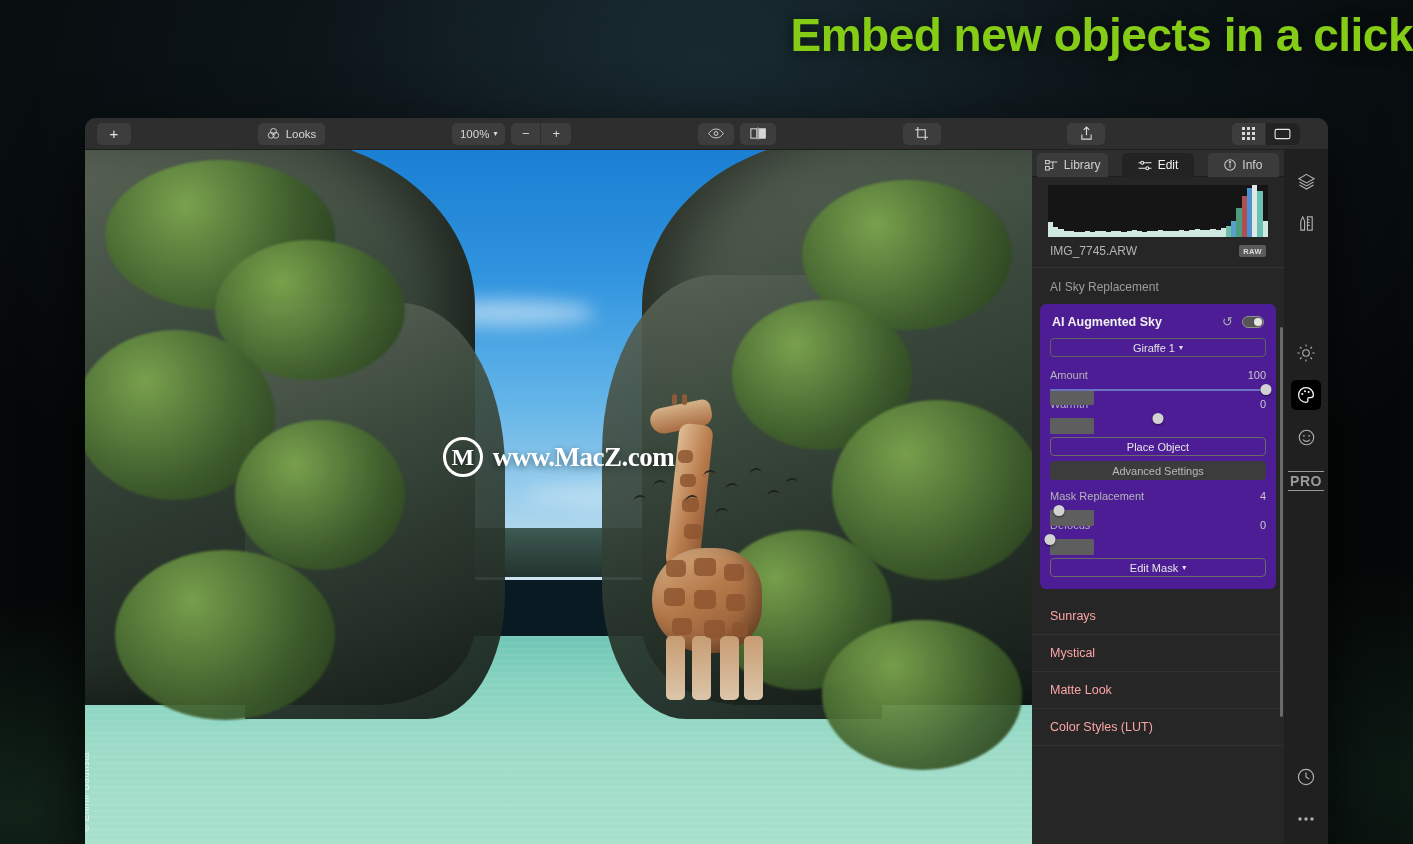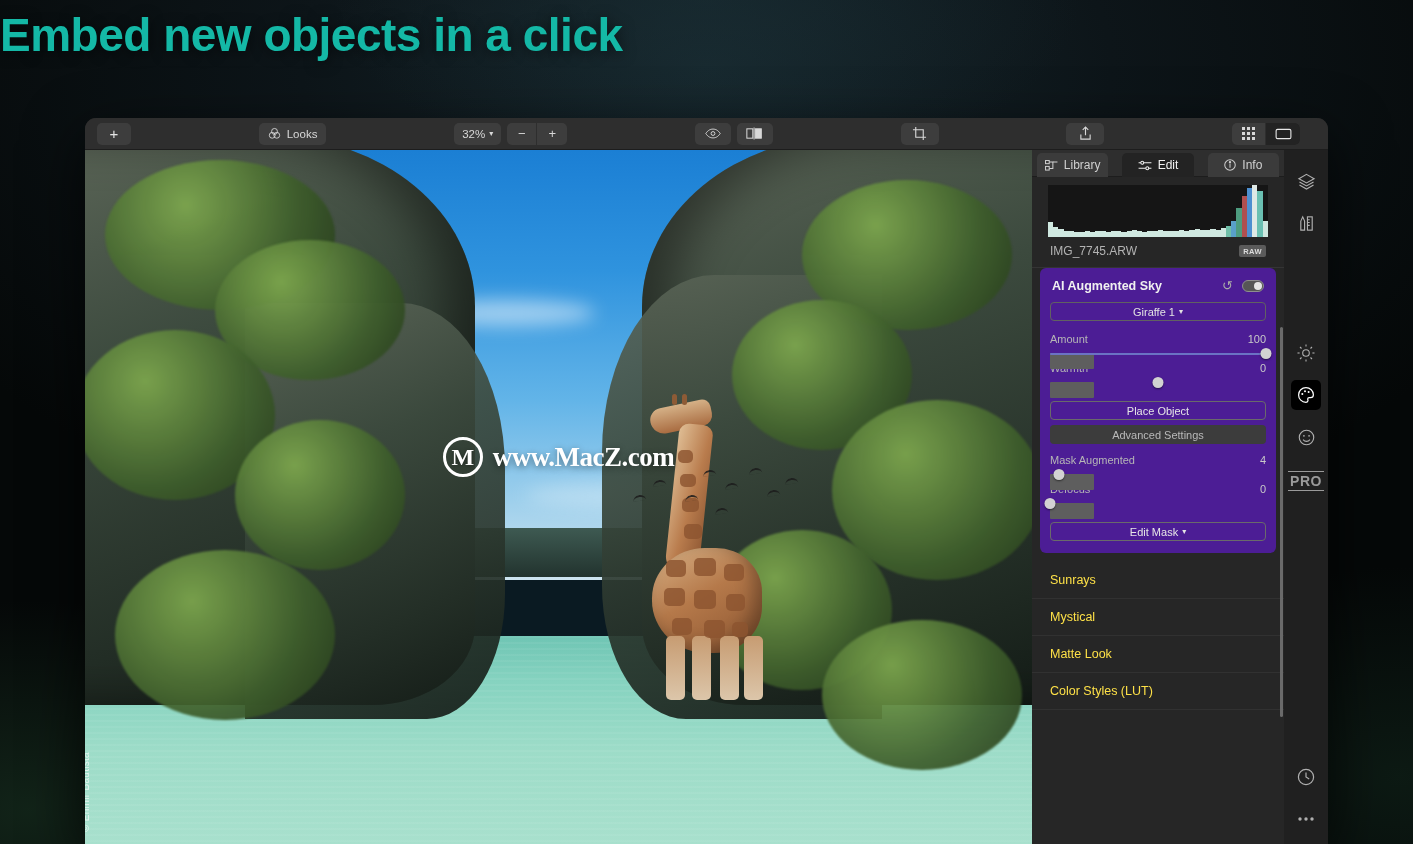--- a/index.html
+++ b/index.html
@@ -20,24 +20,24 @@
     background:
       radial-gradient(ellipse 420px 300px at 2% 96%, rgba(28,58,38,.55), transparent 70%),
       radial-gradient(ellipse 420px 300px at 99% 92%, rgba(22,48,34,.45), transparent 70%),
       radial-gradient(ellipse 500px 240px at 50% 0%, rgba(30,55,62,.35), transparent 75%);
     pointer-events: none;
   }
 
   
   .headline {
     position: absolute; top: 8px; left: 0; width: 100%;
-    text-align: left;
+    text-align: right;
     font-size: 46px; font-weight: 700;
     letter-spacing: -0.5px;
-    color: #14b8a6;
+    color: #84cc16;
     text-shadow: 0 2px 14px rgba(0,0,0,.6);
   }
 
   
   .app-window {
     position: absolute;
     left: 85px; top: 118px;
     width: 1243px; height: 726px;
     border-radius: 11px 11px 0 0;
     overflow: hidden;
@@ -307,21 +307,21 @@
     color:#e6e6e6; font-size: 11px; cursor:pointer;
     margin-top: 12px;
   }
   .btn-filled {
     height: 19px; background:#3c3c3c; border-radius: 4px;
     display:flex; align-items:center; justify-content:center;
     color:#b9b9b9; font-size: 11px; cursor:pointer;
     margin-top: 5px; margin-bottom: 8px;
   }
   .list-item {
-    color:#fde047; font-size: 12.5px;
+    color:#fca5a5; font-size: 12.5px;
     padding: 11px 18px;
     border-bottom: 1px solid #313131;
     cursor: pointer;
   }
   .panel-scrollbar {
     position:absolute; right: 1.5px; top: 150px;
     width: 3px; height: 390px; border-radius: 2px;
     background: #6a6a6a;
   }
 
@@ -368,21 +368,21 @@
         <svg width="13" height="13" viewBox="0 0 16 16" fill="none" stroke="#d8d8d8" stroke-width="1.1">
           <circle cx="8" cy="5.4" r="3.6"></circle>
             <circle cx="5.2" cy="10.2" r="3.6"></circle>
             <circle cx="10.8" cy="10.2" r="3.6"></circle>
         </svg>
       </span>
       <span>Looks</span>
     </div>
     <div class="sp"></div>
     <div class="tb-btn tb-zoom">
-      <span>32%</span>
+      <span>100%</span>
       <span style="font-size:8px;">▾</span>
     </div>
     <div class="tb-group" style="margin-left:6px;">
       <div class="seg">−</div>
       <div class="seg">+</div>
     </div>
     <div class="sp"></div>
     <div class="tb-btn" style="width:36px;padding:0;">
       <span>
         <svg width="16" height="11" viewBox="0 0 20 13" fill="none" stroke="#d8d8d8" stroke-width="1.2">
@@ -602,20 +602,21 @@
           <div class="hb" style="height:88%;background:#6ac0b2"></div>
           <div class="hb" style="height:30%;background:#cfe8e0"></div>
         </div>
 
 
         <div class="file-row">
           <span class="file-name">IMG_7745.ARW</span>
           <span class="raw-badge">RAW</span>
         </div>
 
+        <div class="section-label">AI Sky Replacement</div>
 
         <div class="card">
           <div class="card-head">
             <span class="card-title">AI Augmented Sky</span>
             <span class="card-head-icons">
               <span class="reset-icon">↺</span>
               <span class="toggle">
                 <span class="knob"></span>
               </span>
             </span>
@@ -648,21 +649,21 @@
               <div class="knob" style="left:50%"></div>
             </div>
           </div>
 
 
           <div class="btn-outline">Place Object</div>
           <div class="btn-filled">Advanced Settings</div>
 
           <div class="slider-row">
             <div class="slider-label">
-              <span>Mask Augmented</span>
+              <span>Mask Replacement</span>
               <span class="val">4</span>
             </div>
             <div class="track">
               <div class="rail"></div>
               <div class="knob" style="left:4%"></div>
             </div>
           </div>
 
           <div class="slider-row">
             <div class="slider-label">

